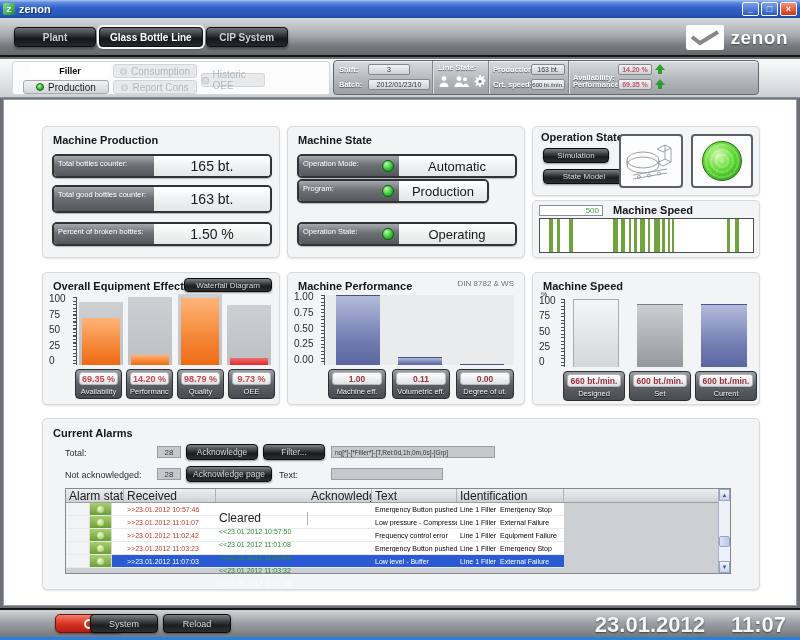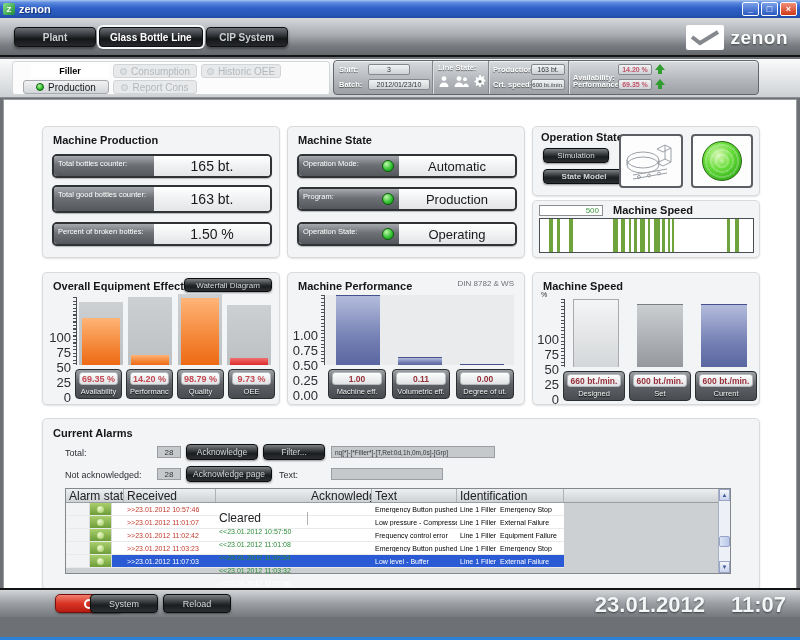--- a/index.html
+++ b/index.html
@@ -88,21 +88,21 @@
     radial-gradient(circle at 40% 35%,#d8f8b4,#6ade3c 40%,#3bb81e 72%,#2a9a12);}
 
   
   .trend-valbox{position:absolute;height:11px;background:#fff;border:1px solid #8a8e92;
     font-size:8px;color:#3e9a3e;display:flex;align-items:center;justify-content:flex-end;padding-right:3px;}
   .trend-plot{position:absolute;background:#fff;border:1px solid #4a4e52;overflow:hidden;}
   .trend-bar{position:absolute;top:0;bottom:0;background:#6fa33c;}
 
   
   .yaxis{position:absolute;display:flex;flex-direction:column;justify-content:space-between;
-    align-items:flex-end;font-size:13px;color:#2a2d30;margin-top:37px;}
+    align-items:flex-start;font-size:10px;color:#2a2d30;}
   .ruler{position:absolute;width:4px;border-right:1px solid #4a4e52;
     background:repeating-linear-gradient(to bottom,#4a4e52 0 1px,rgba(0,0,0,0) 1px 3.5px);}
   .plot{position:absolute;display:flex;justify-content:space-between;align-items:flex-end;}
   .col{position:relative;height:100%;}
   .backbar{position:absolute;bottom:0;left:0;right:0;background:linear-gradient(180deg,#cdd0d2,#bdc0c3);}
   .bar{position:absolute;bottom:0;}
   .bar.orange{background:linear-gradient(180deg,#ffb478,#f58a3c 55%,#ee6a14);}
   .bar.red{background:linear-gradient(180deg,#f07070,#dd2a2a);}
   .bar.blue{background:linear-gradient(180deg,#b4bcdc,#7580b4 60%,#5a66a0);border-top:1px solid #47528c;}
   .bar.lgray{background:linear-gradient(180deg,#f4f5f6,#d4d7d9);border:1px solid #a8acb0;border-bottom:none;}
@@ -140,21 +140,21 @@
   .dotcell .dc{width:7px;height:7px;border-radius:50%;background:radial-gradient(circle at 35% 30%,#eef9d0,#9cc85a);}
   .recv{color:#c0392b;}.clr{color:#2e8b3a;}
   .arow.sel .recv,.arow.sel .clr{color:#fff;}
   .vscroll{position:absolute;top:0;right:0;width:12px;bottom:0;background:#eef0f8;border-left:1px solid #aab2c8;}
   .sbtn{position:absolute;left:0;width:11px;height:12px;background:linear-gradient(180deg,#f5f7fc,#c8d2ec);
     border:1px solid #98a4c6;color:#3a5a9a;font-size:6px;line-height:11px;text-align:center;}
   .sthumb{position:absolute;left:0;width:11px;height:11px;background:linear-gradient(90deg,#dce4f6,#b8c6e8);
     border:1px solid #98a4c6;border-radius:2px;}
 
   
-  .footer{position:absolute;left:0;top:588px;width:800px;height:29px;
+  .footer{position:absolute;left:0;top:608px;width:800px;height:29px;
     background:linear-gradient(180deg,#d2d5d8,#9b9fa3 50%,#75797d);border-top:2px solid #141414;}
   .pwr{position:absolute;left:55px;top:4px;width:68px;height:19px;border-radius:5px;border:1px solid #7a0f0f;
     background:linear-gradient(180deg,#f08070,#da3424 50%,#b51c12);display:flex;align-items:center;justify-content:center;
     box-shadow:0 1px 2px rgba(0,0,0,.4);}
   .pwr .ring{width:10px;height:10px;border:2px solid #fff;border-radius:50%;}
   .fbtn{position:absolute;top:4px;height:19px;font-size:9px;}
   .datetime{position:absolute;right:14px;top:2px;display:flex;gap:26px;color:#f4f6f7;
     font-size:22px;font-weight:bold;text-shadow:0 1px 2px rgba(0,0,0,.55);}
   .bluestrip{position:absolute;left:0;top:637px;width:800px;height:3px;background:#2b80d9;}
 </style>
@@ -187,21 +187,21 @@
     </div>
   </div>
 
   <div class="subbar">
     <div class="unit-group">
       <div class="ugbtn filler" style="left:18px;top:2px;width:78px;">Filler</div>
       <div class="ugbtn disabled" style="left:100px;top:2px;width:84px;">
         <span class="gdot"></span>
         <span>Consumption</span>
       </div>
-      <div class="ugbtn disabled" style="left:188px;top:2px;width:80px;">
+      <div class="ugbtn disabled" style="left:188px;top:11px;width:64px;">
         <span class="gdot"></span>
         <span>Historic OEE</span>
       </div>
       <div class="ugbtn enabled" style="left:10px;top:18px;width:86px;">
         <span class="greendot"></span>
         <span>Production</span>
       </div>
       <div class="ugbtn disabled" style="left:100px;top:18px;width:84px;">
         <span class="gdot"></span>
         <span>Report Cons</span>
@@ -274,34 +274,34 @@
       <div class="pill-value">1.50 %</div>
     </div>
   </div>
 
   <div class="panel" style="left:287px;top:126px;width:238px;height:132px;">
     <div class="ptitle" style="left:10px;top:7px;">Machine State</div>
     <div class="pill" style="left:9px;top:27px;width:220px;height:24px;">
       <div class="pill-label" style="padding-right:16px;"><span>Operation Mode:</span><span class="led"></span></div>
       <div class="pill-value" style="font-size:13px;">Automatic</div>
     </div>
-    <div class="pill" style="left:9px;top:60px;width:220px;height:24px;">
+    <div class="pill" style="left:9px;top:52px;width:192px;height:24px;">
       <div class="pill-label" style="padding-right:20px;"><span>Program:</span><span class="led"></span></div>
       <div class="pill-value" style="font-size:13px;">Production</div>
     </div>
     <div class="pill" style="left:9px;top:95px;width:220px;height:24px;">
       <div class="pill-label" style="padding-right:20px;"><span>Operation State:</span><span class="led"></span></div>
       <div class="pill-value" style="font-size:13px;">Operating</div>
     </div>
   </div>
 
   <div class="panel" style="left:532px;top:126px;width:228px;height:70px;">
     <div class="ptitle" style="left:8px;top:4px;">Operation State</div>
     <div class="btn-dark" style="position:absolute;left:10px;top:21px;width:66px;height:15px;">Simulation</div>
-    <div class="btn-dark" style="position:absolute;left:10px;top:42px;width:82px;height:15px;font-weight:bold;">State Model</div>
+    <div class="btn-dark" style="position:absolute;left:10px;top:42px;width:82px;height:15px;">State Model</div>
     <div class="imgbox" style="left:86px;top:7px;width:64px;height:54px;">
       <svg width="56" height="44" viewBox="0 0 56 44" stroke="#9aa0a6" fill="none" stroke-width="1">
         <ellipse cx="20" cy="26" rx="16" ry="8"></ellipse>
           <ellipse cx="20" cy="21" rx="16" ry="8"></ellipse>
         <line x1="4" y1="21" x2="4" y2="26"></line>
           <line x1="36" y1="21" x2="36" y2="26"></line>
         <path d="M34 10 l8 -4 6 3 -8 4 z"></path>
           <line x1="42" y1="6" x2="42" y2="20"></line>
           <line x1="48" y1="9" x2="48" y2="23"></line>
         <path d="M34 24 l8 -4 6 3 -8 4 z"></path>

